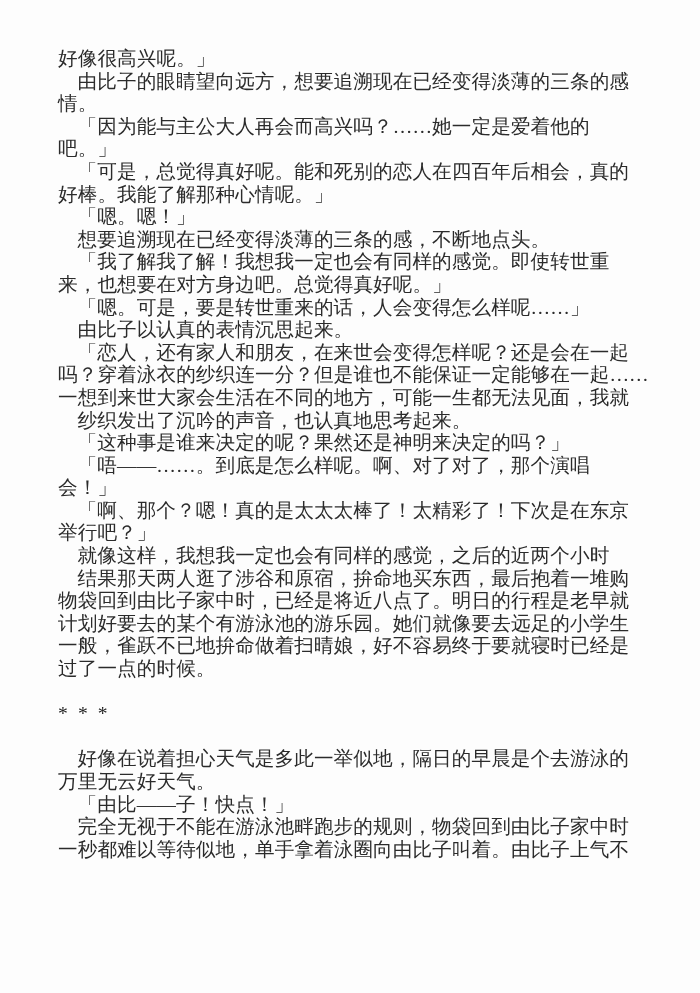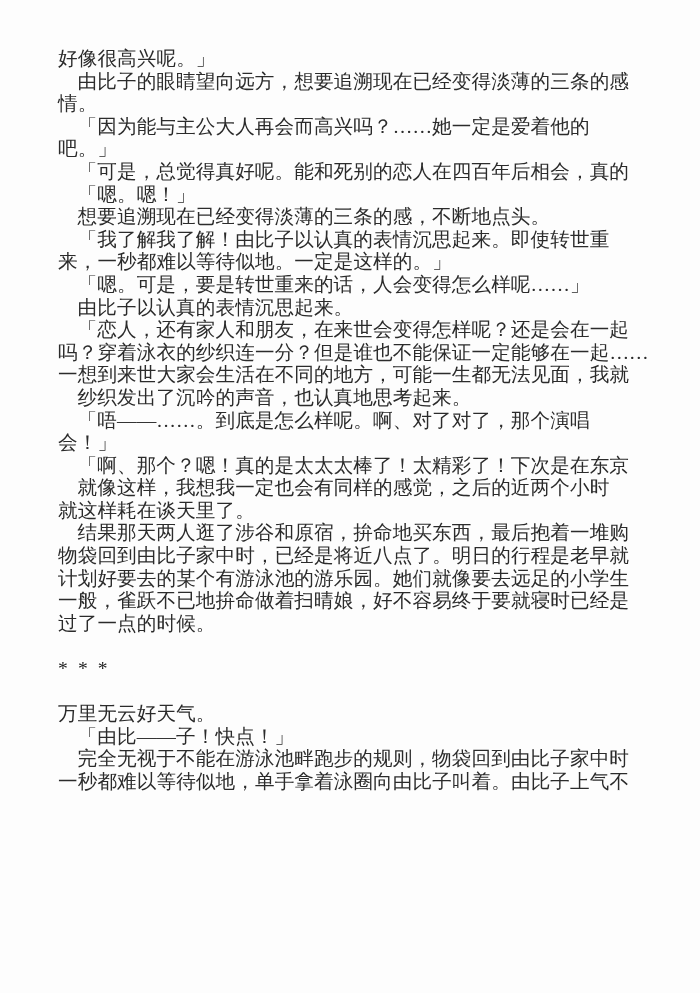--- a/index.html
+++ b/index.html
@@ -44,41 +44,44 @@
 <body>
 
 <div class="page">
   <div class="textblock" id="text-lines">
       <div class="line">好像很高兴呢。」</div>
       <div class="line indent">由比子的眼睛望向远方，想要追溯现在已经变得淡薄的三条的感</div>
       <div class="line">情。</div>
       <div class="line indent">「因为能与主公大人再会而高兴吗？……她一定是爱着他的</div>
       <div class="line">吧。」</div>
       <div class="line indent">「可是，总觉得真好呢。能和死别的恋人在四百年后相会，真的</div>
+      <div class="line">好棒。我能了解那种心情呢。」</div>
       <div class="line indent">「嗯。嗯！」</div>
       <div class="line indent">想要追溯现在已经变得淡薄的三条的感，不断地点头。</div>
-      <div class="line indent">「我了解我了解！由比子以认真的表情沉思起来。即使转世重</div>
-      <div class="line">来，一秒都难以等待似地。一定是这样的。」</div>
+      <div class="line indent">「我了解我了解！我想我一定也会有同样的感觉。即使转世重</div>
+      <div class="line">来，也想要在对方身边吧。总觉得真好呢。」</div>
       <div class="line indent">「嗯。可是，要是转世重来的话，人会变得怎么样呢……」</div>
       <div class="line indent">由比子以认真的表情沉思起来。</div>
       <div class="line indent">「恋人，还有家人和朋友，在来世会变得怎样呢？还是会在一起</div>
       <div class="line">吗？穿着泳衣的纱织连一分？但是谁也不能保证一定能够在一起……</div>
       <div class="line">一想到来世大家会生活在不同的地方，可能一生都无法见面，我就</div>
       <div class="line indent">纱织发出了沉吟的声音，也认真地思考起来。</div>
+      <div class="line indent">「这种事是谁来决定的呢？果然还是神明来决定的吗？」</div>
       <div class="line indent">「唔——……。到底是怎么样呢。啊、对了对了，那个演唱</div>
       <div class="line">会！」</div>
       <div class="line indent">「啊、那个？嗯！真的是太太太棒了！太精彩了！下次是在东京</div>
+      <div class="line">举行吧？」</div>
       <div class="line indent">就像这样，我想我一定也会有同样的感觉，之后的近两个小时</div>
-      <div class="line">就这样耗在谈天里了。</div>
       <div class="line indent">结果那天两人逛了涉谷和原宿，拚命地买东西，最后抱着一堆购</div>
       <div class="line">物袋回到由比子家中时，已经是将近八点了。明日的行程是老早就</div>
       <div class="line">计划好要去的某个有游泳池的游乐园。她们就像要去远足的小学生</div>
       <div class="line">一般，雀跃不已地拚命做着扫晴娘，好不容易终于要就寝时已经是</div>
       <div class="line">过了一点的时候。</div>
       <div class="line">&nbsp;</div>
       <div class="line sep">* * *</div>
       <div class="line">&nbsp;</div>
+      <div class="line indent">好像在说着担心天气是多此一举似地，隔日的早晨是个去游泳的</div>
       <div class="line">万里无云好天气。</div>
       <div class="line indent">「由比——子！快点！」</div>
       <div class="line indent">完全无视于不能在游泳池畔跑步的规则，物袋回到由比子家中时</div>
       <div class="line">一秒都难以等待似地，单手拿着泳圈向由比子叫着。由比子上气不</div>
     </div>
 </div>
 
 </body></html>

